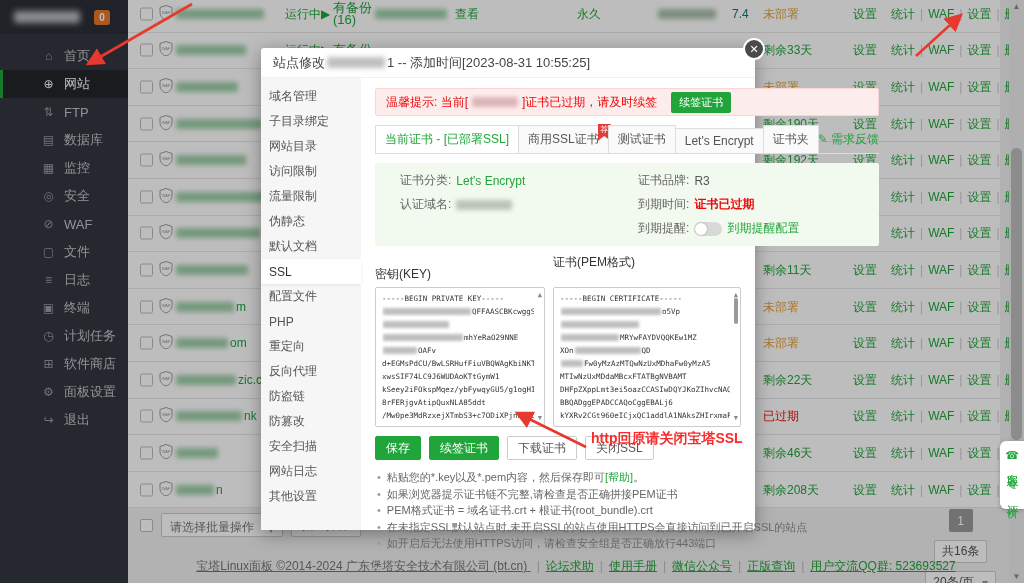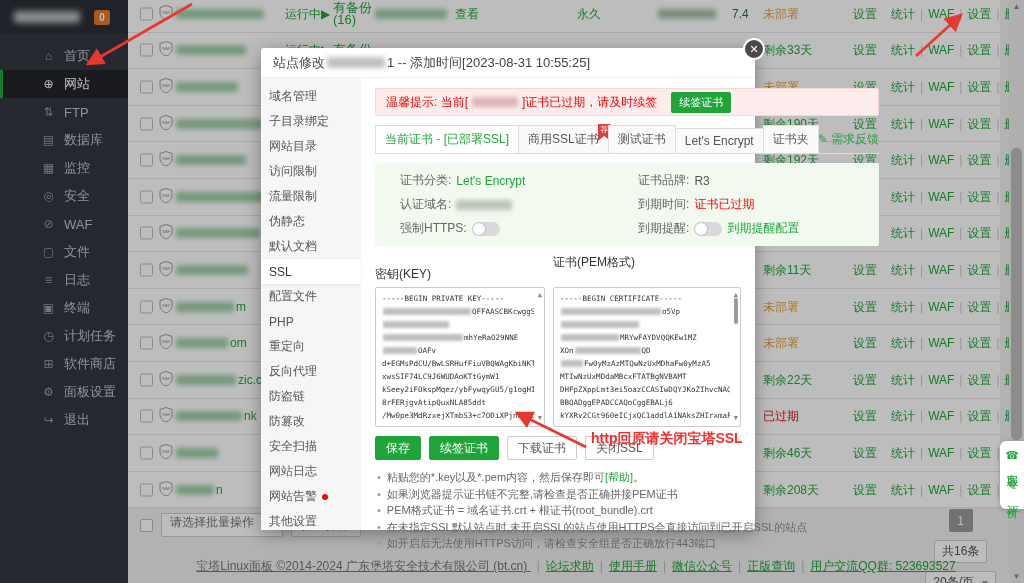--- a/index.html
+++ b/index.html
@@ -37,21 +37,21 @@
   .expiry-cell { left:449px; color:#20a53a; }
   .noteblur { left:530px; width:58px; height:10px; background:#a9bfab; border-radius:2px; filter:blur(2.5px); }
   .php-cell { left:604px; color:#0f766e; }
   .ssl-cell { left:635px; }
   .ssl-ok { color:#20a53a; } .ssl-warn { color:#e6a23c; } .ssl-expired { color:#ef0808; }
   .config-cell { left:725px; }
   .actions-cell { left:763px; }
   .actions-cell .sep { color:#ccc; margin:0 5px; }
 
   .batch-bar { position:absolute; left:0; top:508px; right:24px; height:34px; display:flex; align-items:center; gap:8px; padding-left:12px; background:#f0f0f0; }
-  .sel-box { border:1px solid #ccc; background:#fff; border-radius:2px; height:24px; display:flex; align-items:flex-start; padding:0 8px; color:#777; gap:14px; }
+  .sel-box { border:1px solid #ccc; background:#fff; border-radius:2px; height:24px; display:flex; align-items:flex-end; padding:0 8px; color:#777; gap:14px; }
   .btn-plain { border:1px solid #ccc; background:#fff; border-radius:2px; height:24px; padding:0 10px; color:#555; display:flex; align-items:center; cursor:pointer; }
 
   .pagination { position:absolute; right:28px; top:509px; display:flex; align-items:center; gap:8px; color:#555;flex-direction:column; }
   .page-num { width:24px; height:23px; background:#9a9a9a; color:#fff; display:flex; align-items:center; justify-content:center; border-radius:2px; }
   .pg-box { border:1px solid #ccc; background:#fff; border-radius:2px; height:23px; display:flex; align-items:center; padding:0 7px; gap:8px; }
   .jump-input { width:26px; height:23px; border:1px solid #ccc; background:#fff; border-radius:2px; text-align:center; line-height:21px; }
 
   .footer { position:absolute; left:0; right:0; bottom:8px; text-align:center; color:#757575; font-size:12px;text-decoration:underline; }
   .footer .flink { color:#20a53a; cursor:pointer; }
   .footer .fsep { color:#bbb; margin:0 6px; }
@@ -87,21 +87,21 @@
   .btn-green-sm { background:#20a53a; color:#fff; border-radius:2px; font-size:11px; padding:3px 8px; margin-left:10px; cursor:pointer; white-space:nowrap; }
 
   .tabs-row { display:flex; align-items:flex-end; margin-top:9px; border-bottom:1px solid #ddd; }
   .tab { border:1px solid #ddd; border-bottom:none; background:#fafafa; padding:5px 9px; font-size:12px; color:#555; margin-right:-1px; cursor:pointer; position:relative; white-space:nowrap; }
   .tab.active { background:#fff; color:#20a53a; }
   .ribbon { position:absolute; top:-2px; right:-3px; width:13px; height:17px; background:#e23c3c; clip-path:polygon(0 0,100% 0,100% 100%,50% 70%,0 100%); color:#fff; font-size:8px; text-align:center; line-height:11px; }
   .feedback { margin-left:auto; color:#20a53a; font-size:12px; cursor:pointer; padding-bottom:5px; white-space:nowrap; }
 
   .cert-panel { margin-top:9px; background:#f2f9ee; border-radius:2px; padding:9px 14px; display:grid; grid-template-columns:1fr 1fr; row-gap:7px; }
   .cfield { display:flex; align-items:center; gap:5px; color:#666;margin-left:11px; }
-  .cval-green { color:#20a53a; } .cval-red { color:#ef0808; } .cval { color:#555; }
+  .cval-green { color:#20a53a; } .cval-red { color:#ef0808;font-weight:bold; } .cval { color:#555; }
   .fieldblur { display:inline-block; width:56px; height:10px; background:#b9c4ba; border-radius:2px; filter:blur(2px); }
   .toggle { width:28px; height:14px; background:#d9d9d9; border-radius:7px; position:relative; cursor:pointer; display:inline-block; }
   .toggle::after { content:""; position:absolute; left:1px; top:1px; width:12px; height:12px; border-radius:50%; background:#fff; box-shadow:0 0 2px rgba(0,0,0,.3); }
 
   .ta-labels { display:flex; margin-top:8px; }
   .ta-labels span:first-child { width:178px;margin-top:12px; }
   .ta-row { display:flex; gap:8px; margin-top:4px; }
   .ta { border:1px solid #ccc; border-radius:2px; height:140px; padding:4px 10px 4px 6px; font-family:"DejaVu Sans Mono","Liberation Mono",monospace; font-size:7.5px; line-height:13px; color:#333; overflow:hidden; position:relative; background:#fff; }
   .ta-key { width:170px; } .ta-pem { width:188px; }
   .cline { white-space:nowrap; overflow:hidden; }
@@ -501,21 +501,20 @@
           <div class="mmenu-item">默认文档</div>
           <div class="mmenu-item active">SSL</div>
           <div class="mmenu-item">配置文件</div>
           <div class="mmenu-item">PHP</div>
           <div class="mmenu-item">重定向</div>
           <div class="mmenu-item">反向代理</div>
           <div class="mmenu-item">防盗链</div>
           <div class="mmenu-item">防篡改</div>
           <div class="mmenu-item">安全扫描</div>
           <div class="mmenu-item">网站日志</div>
-          <div class="mmenu-item">网站告警<span class="mdot"></span></div>
           <div class="mmenu-item">其他设置</div>
         </div>
       <div class="mcontent">
 
         <div class="alert">
           <span>温馨提示: 当前[</span>
           <span class="alert-blur"></span>
           <span>]证书已过期，请及时续签</span>
           <span class="btn-green-sm">续签证书</span>
         </div>
@@ -531,24 +530,20 @@
 
         <div class="cert-panel">
           <div id="cert-left" style="display:flex;flex-direction:column;gap:7px;">
               <div class="cfield">
                 <span>证书分类:</span>
                 <span class="cval-green">Let's Encrypt</span>
               </div>
               <div class="cfield">
                 <span>认证域名:</span>
                 <span class="fieldblur" style="width: 56px;"></span>
-              </div>
-              <div class="cfield">
-                <span>强制HTTPS:</span>
-                <span class="toggle"></span>
               </div>
             </div>
           <div id="cert-right" style="display:flex;flex-direction:column;gap:7px;">
               <div class="cfield">
                 <span>证书品牌:</span>
                 <span class="cval">R3</span>
               </div>
               <div class="cfield">
                 <span>到期时间:</span>
                 <span class="cval-red">证书已过期</span>

